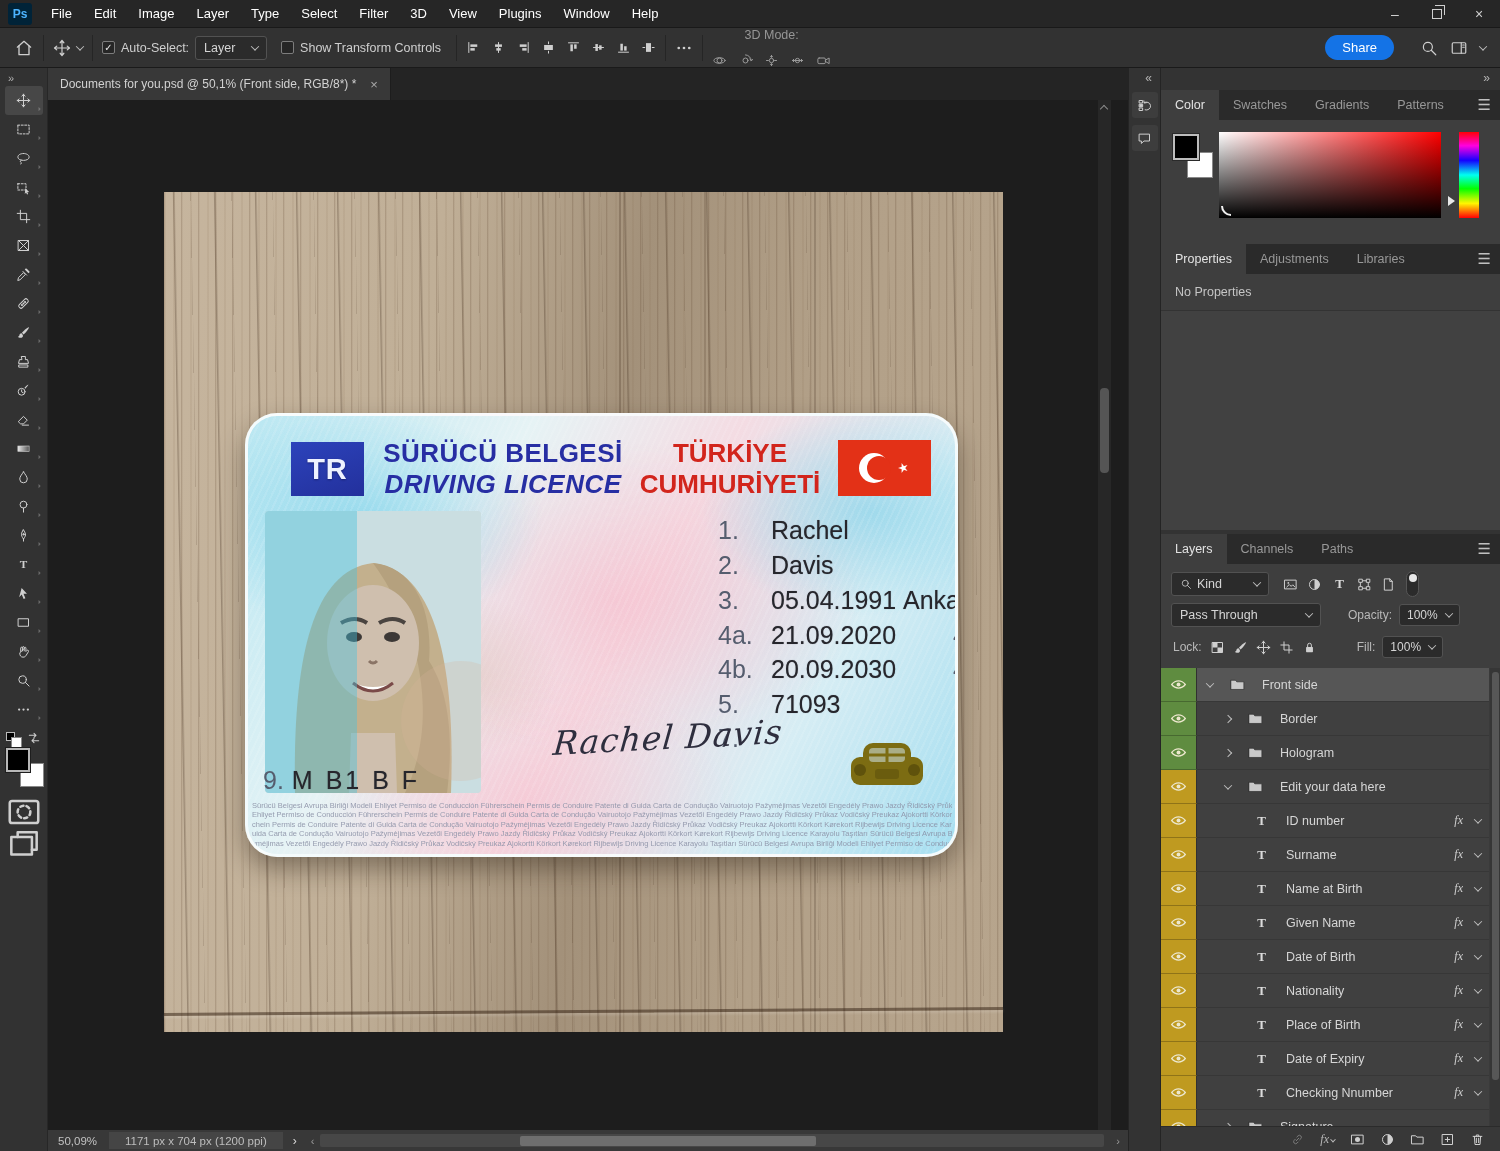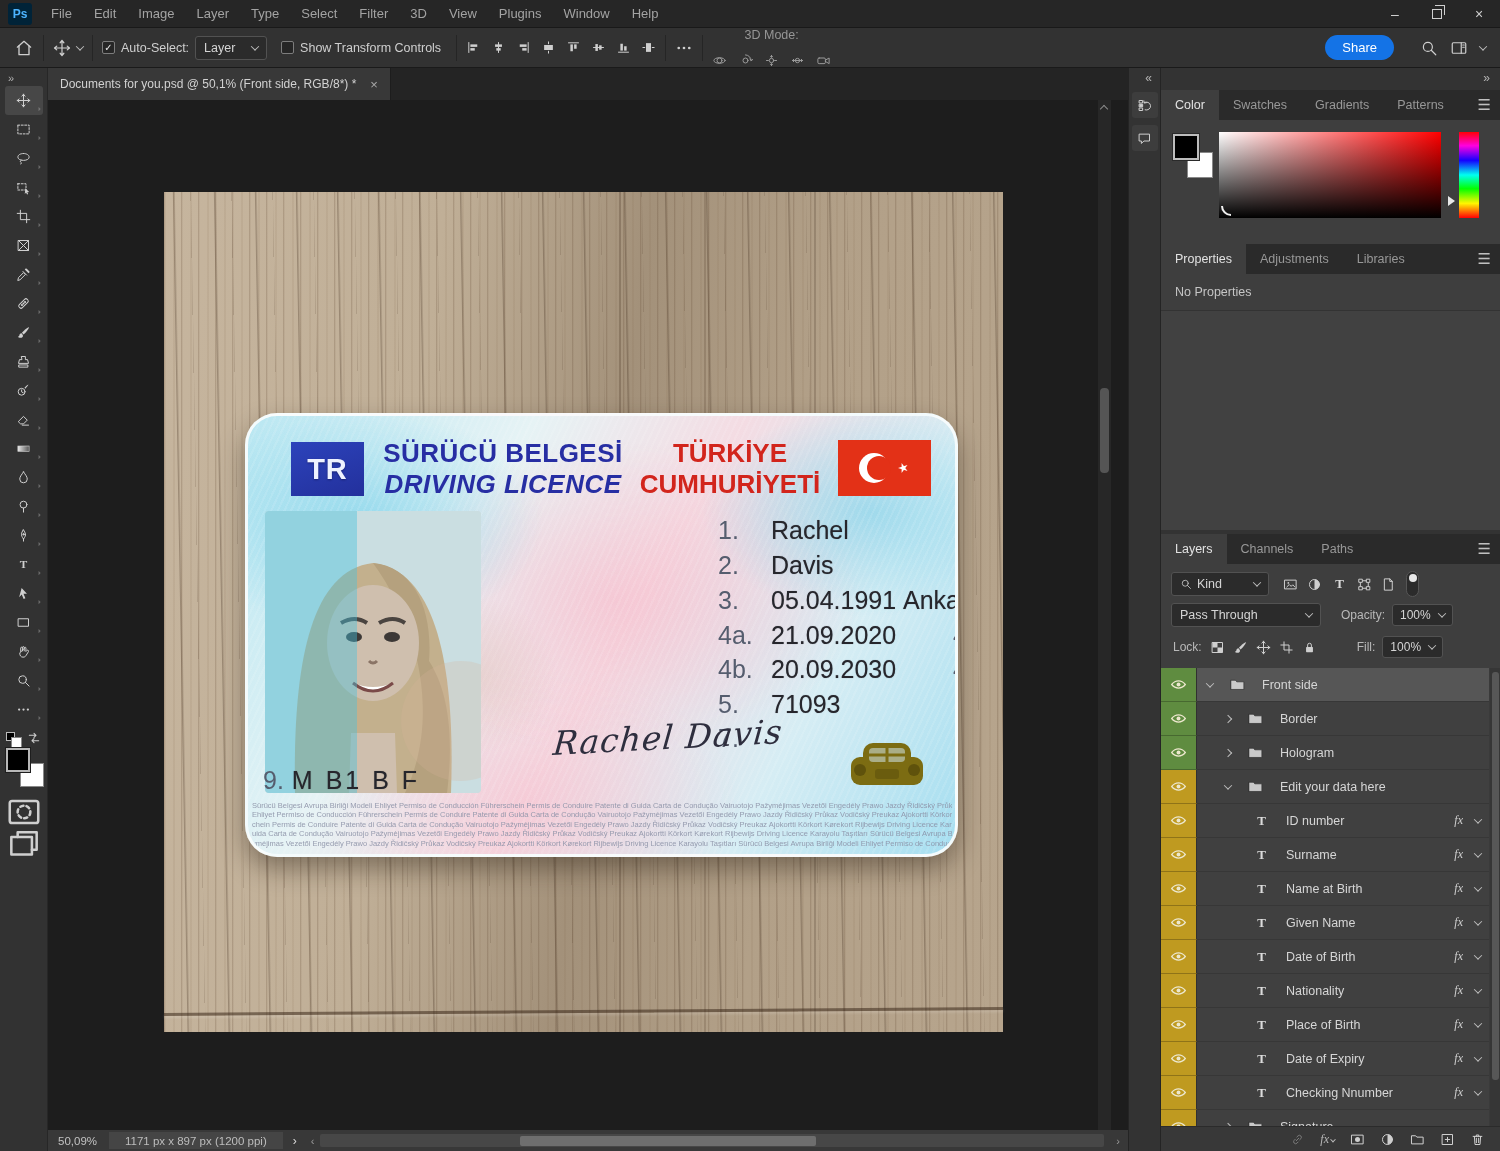--- a/index.html
+++ b/index.html
@@ -3,21 +3,21 @@
 <meta charset="utf-8">
 <style>
   * { margin:0; padding:0; box-sizing:border-box; }
   html,body { background:#111; }
   body { font-family:"Liberation Sans","DejaVu Sans",sans-serif; }
   .app { position:relative; width:1500px; height:1151px; background:#1d1d1d; overflow:hidden; color:#d5d5d5; }
 
   
   .menubar { position:absolute; left:0; top:0; width:1500px; height:28px; background:#262626; display:flex; align-items:center; border-bottom:1px solid #191919; }
   .pslogo { width:24px; height:22px; margin:0 8px 0 8px; background:#002338; color:#4cb4ff; font-size:12px; font-weight:bold; display:flex; align-items:center; justify-content:center; border-radius:3px; }
-  .menu-item { font-size:13px; color:#a3a3a3; padding:0 11px; height:28px; display:flex; align-items:center; cursor:default; }
+  .menu-item { font-size:13px; color:#ffffff; padding:0 11px; height:28px; display:flex; align-items:center; cursor:default; }
   .wincontrols { margin-left:auto; display:flex; height:28px; }
   .winbtn { width:42px; height:28px; display:flex; align-items:center; justify-content:center; color:#cfcfcf; font-size:14px; }
   .restore-glyph { position:relative; width:10px; height:10px; border:1.5px solid #cfcfcf; }
   .restore-glyph:before { content:""; position:absolute; left:2px; top:-5px; width:9px; height:9px; border:1.5px solid #cfcfcf; border-left:none; border-bottom:none; }
 
   
   .optionsbar { position:absolute; left:0; top:28px; width:1500px; height:40px; background:#323232; display:flex; align-items:center; border-bottom:1px solid #1a1a1a; }
   .ob-sep { width:1px; height:26px; background:#252525; margin:0 9px; }
   .icn { display:inline-flex; align-items:center; justify-content:center; width:18px; height:18px; color:#cfcfcf; }
   .icn svg { width:100%; height:100%; display:block; }
@@ -780,21 +780,21 @@
           </span>
       </span>
       <span class="toggle-pill"></span>
     </div>
 
     <div class="lp-row" style="top:534px; height:26px">
       <span class="selectbox" style="margin-left:10px; width:150px; justify-content:space-between">
         <span>Pass Through</span>
           <span class="chev chev-d"></span>
       </span>
-      <span class="lp-label" style="margin-left:20px">Opacity:</span>
+      <span class="lp-label" style="margin-left:27px">Opacity:</span>
       <span class="valuebox" style="margin-left:7px">
         <span>100%</span>
           <span class="chev chev-d"></span>
       </span>
     </div>
 
     <div class="lp-row" style="top:566px; height:26px">
       <span class="lp-label" style="margin-left:12px">Lock:</span>
       <span class="miniicons" style="margin-left:8px; gap:8px">
         <span class="icn i15" id="ic-l-checker">
@@ -1119,21 +1119,21 @@
           <svg viewBox="0 0 24 24" fill="none" stroke="currentColor" stroke-width="1.6" stroke-linecap="round" stroke-linejoin="round">
             <path d="M5 7h14M10 7V4.8h4V7M7 7l1 13h8l1-13"></path>
             <path d="M10.2 10v7M13.8 10v7"></path>
           </svg>
         </span>
     </div>
   </div>
 
   <div class="statusbar">
     <span class="sb-zoom">50,09%</span>
-    <span class="sb-dims">1171 px x 897 px (1200 ppi)</span>
+    <span class="sb-dims">1171 px x 704 px (1200 ppi)</span>
     <span class="sb-chev">›</span>
     <span class="sb-arr">‹</span>
     <div class="hscroll">
         <div class="hthumb"></div>
       </div>
     <span class="sb-arr" style="margin-right:8px">›</span>
   </div>
 
 </div>
 

